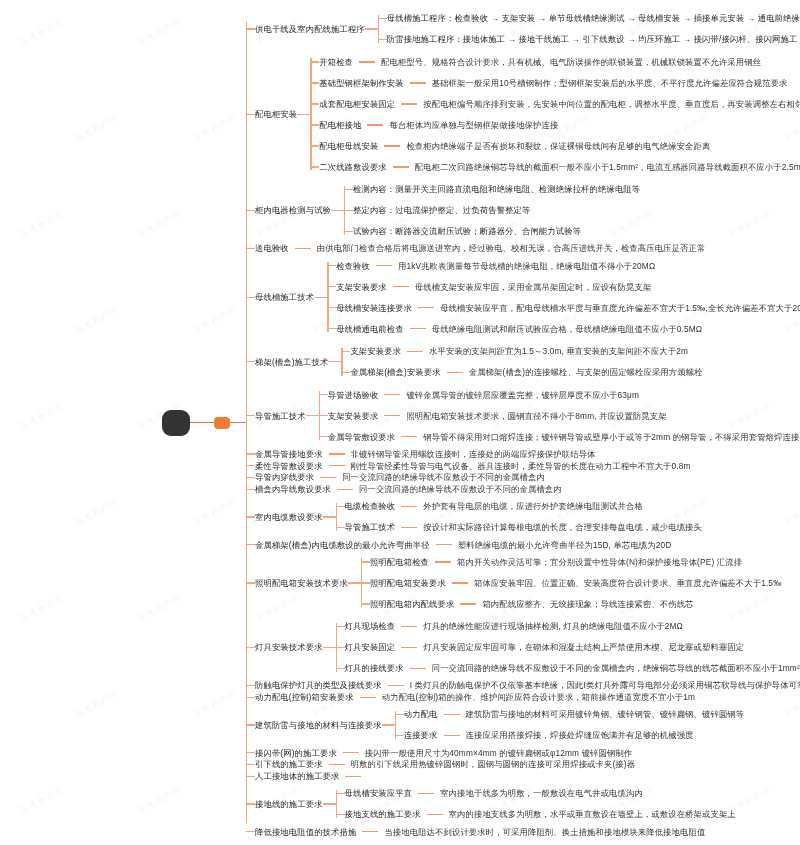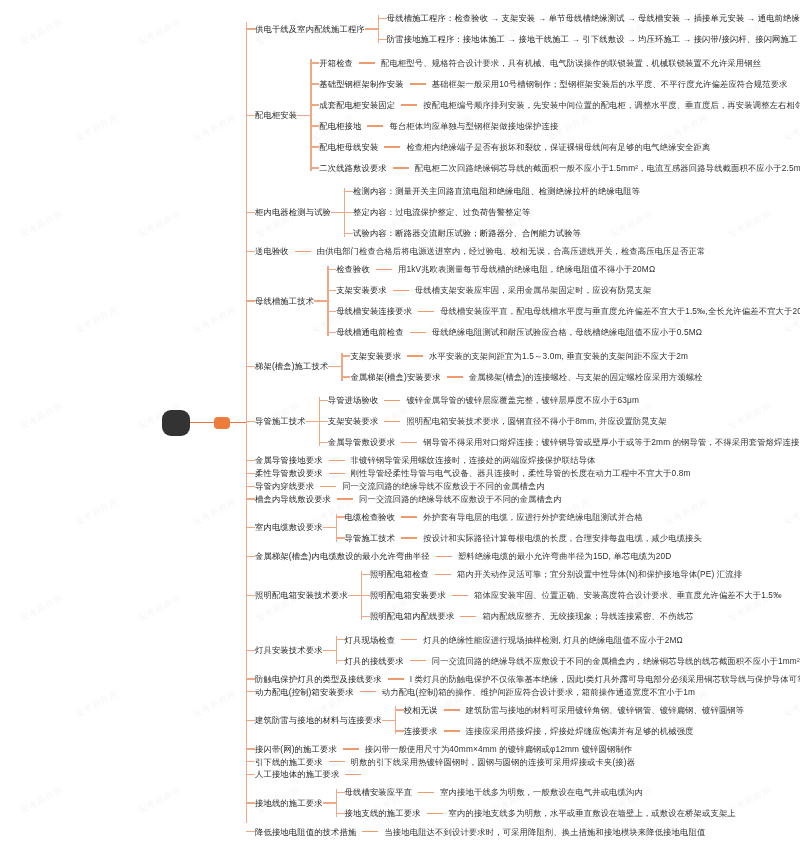--- a/index.html
+++ b/index.html
@@ -515,20 +515,26 @@
         <div class="tick t-mid"></div>
         <div class="l3-group multi">
           <div class="l3-row">
             <div class="tick t-short"></div>
             <div class="lbl key">灯具现场检查</div>
             <div class="dash"></div>
             <div class="lbl desc">灯具的绝缘性能应进行现场抽样检测, 灯具的绝缘电阻值不应小于2MΩ</div>
           </div>
           <div class="l3-row">
             <div class="tick t-short"></div>
+            <div class="lbl key">灯具安装固定</div>
+            <div class="dash"></div>
+            <div class="lbl desc">灯具安装固定应牢固可靠，在砌体和混凝土结构上严禁使用木楔、尼龙塞或塑料塞固定</div>
+          </div>
+          <div class="l3-row">
+            <div class="tick t-short"></div>
             <div class="lbl key">灯具的接线要求</div>
             <div class="dash"></div>
             <div class="lbl desc">同一交流回路的绝缘导线不应敷设于不同的金属槽盒内，绝缘铜芯导线的线芯截面积不应小于1mm²</div>
           </div>
         </div>
       </div>
       <div class="l2-item">
         <div class="tick t-short"></div>
         <div class="l2-label-cell">
           <div class="lbl key">防触电保护灯具的类型及接线要求</div>
@@ -546,21 +552,21 @@
       </div>
       <div class="l2-item">
         <div class="tick t-short"></div>
         <div class="l2-label-cell">
           <div class="lbl key">建筑防雷与接地的材料与连接要求</div>
         </div>
         <div class="tick t-mid"></div>
         <div class="l3-group multi">
           <div class="l3-row">
             <div class="tick t-short"></div>
-            <div class="lbl key">校相无误</div>
+            <div class="lbl key">动力配电</div>
             <div class="dash"></div>
             <div class="lbl desc">建筑防雷与接地的材料可采用镀锌角钢、镀锌钢管、镀锌扁钢、镀锌圆钢等</div>
           </div>
           <div class="l3-row">
             <div class="tick t-short"></div>
             <div class="lbl key">连接要求</div>
             <div class="dash"></div>
             <div class="lbl desc">连接应采用搭接焊接，焊接处焊缝应饱满并有足够的机械强度</div>
           </div>
         </div>

